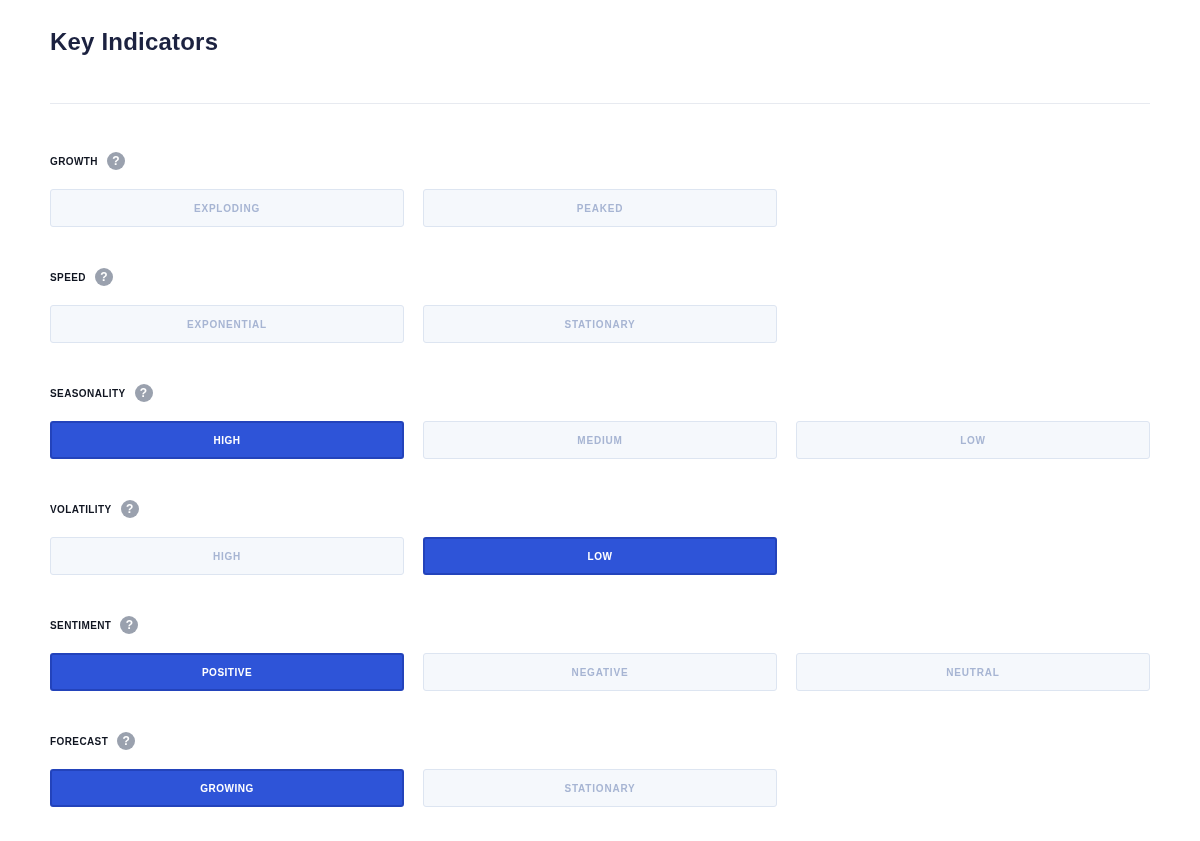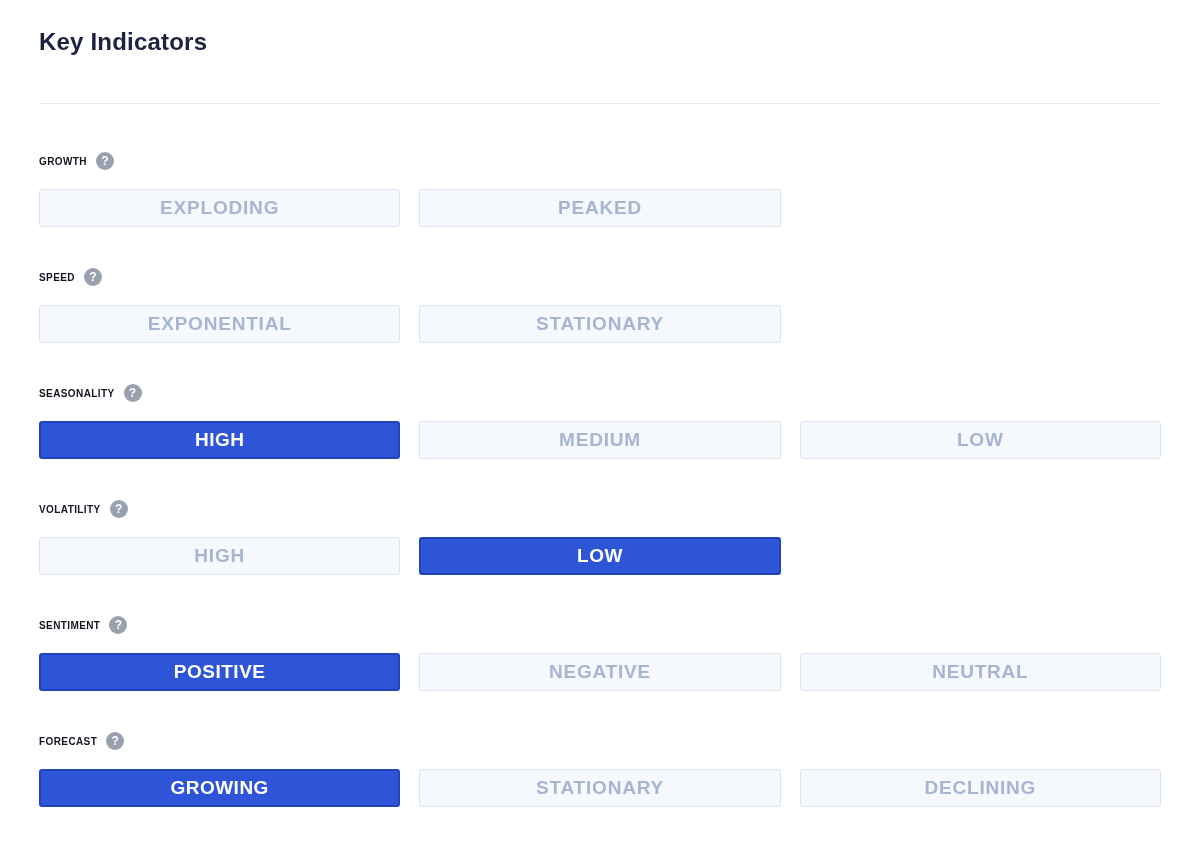--- a/index.html
+++ b/index.html
@@ -19,21 +19,21 @@
     background: #ffffff;
     font-family: "Liberation Sans", sans-serif;
   }
   .page {
     width: 1200px;
     height: 841px;
     background: #ffffff;
     overflow: hidden;
   }
   .container {
-    padding: 0 39px;
+    padding: 0 50px;
   }
   .page-title {
     margin-top: 27px;
     font-size: 24px;
     font-weight: 600;
     line-height: 30px;
     color: var(--title-color);
     letter-spacing: 0.2px;
   }
   .divider {
@@ -84,21 +84,21 @@
     grid-template-columns: repeat(3, 1fr);
     gap: 19px;
   }
   .opt {
     height: 38px;
     border-radius: 3px;
     background: var(--unselected-bg);
     border: 1px solid var(--unselected-border);
     color: var(--unselected-text);
     font-family: "Liberation Sans", sans-serif;
-    font-size: 19px;
+    font-size: 10px;
     font-weight: 600;
     letter-spacing: 0.8px;
     text-transform: uppercase;
     cursor: pointer;
     display: flex;
     align-items: center;
     justify-content: center;
   }
   .opt.selected {
     background: var(--selected-bg);
@@ -186,18 +186,17 @@
   <section class="indicator">
     <div class="label-row">
       <span class="label">FORECAST</span>
       <span class="help">
         <span class="qm">?</span>
       </span>
     </div>
     <div class="options">
             <button class="opt selected">GROWING</button>
             <button class="opt">STATIONARY</button>
-            <button class="opt">DECLINING</button>
           </div>
   </section>
 </div>
   </div>
 </div>
 
 </body></html>

